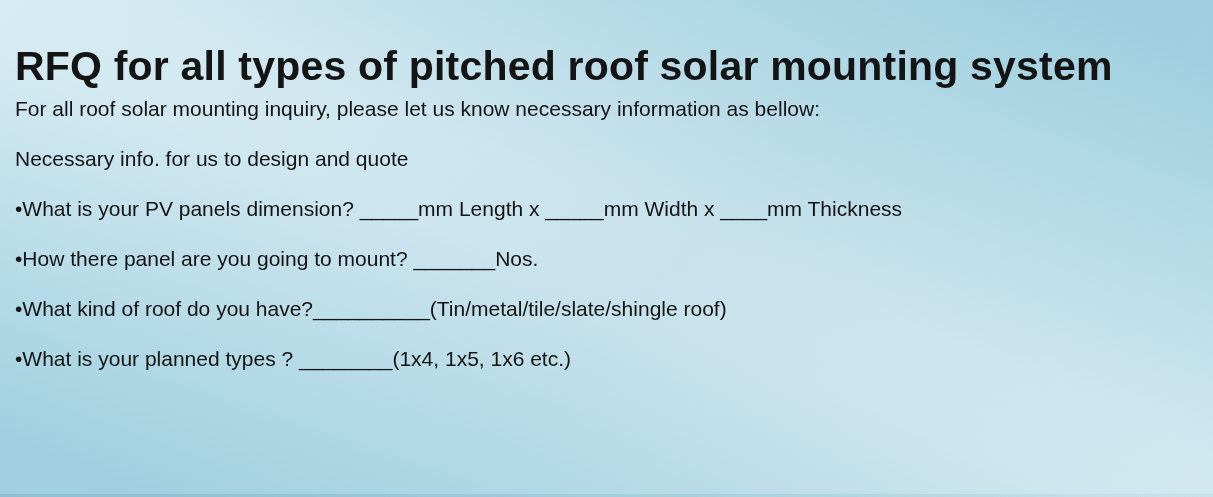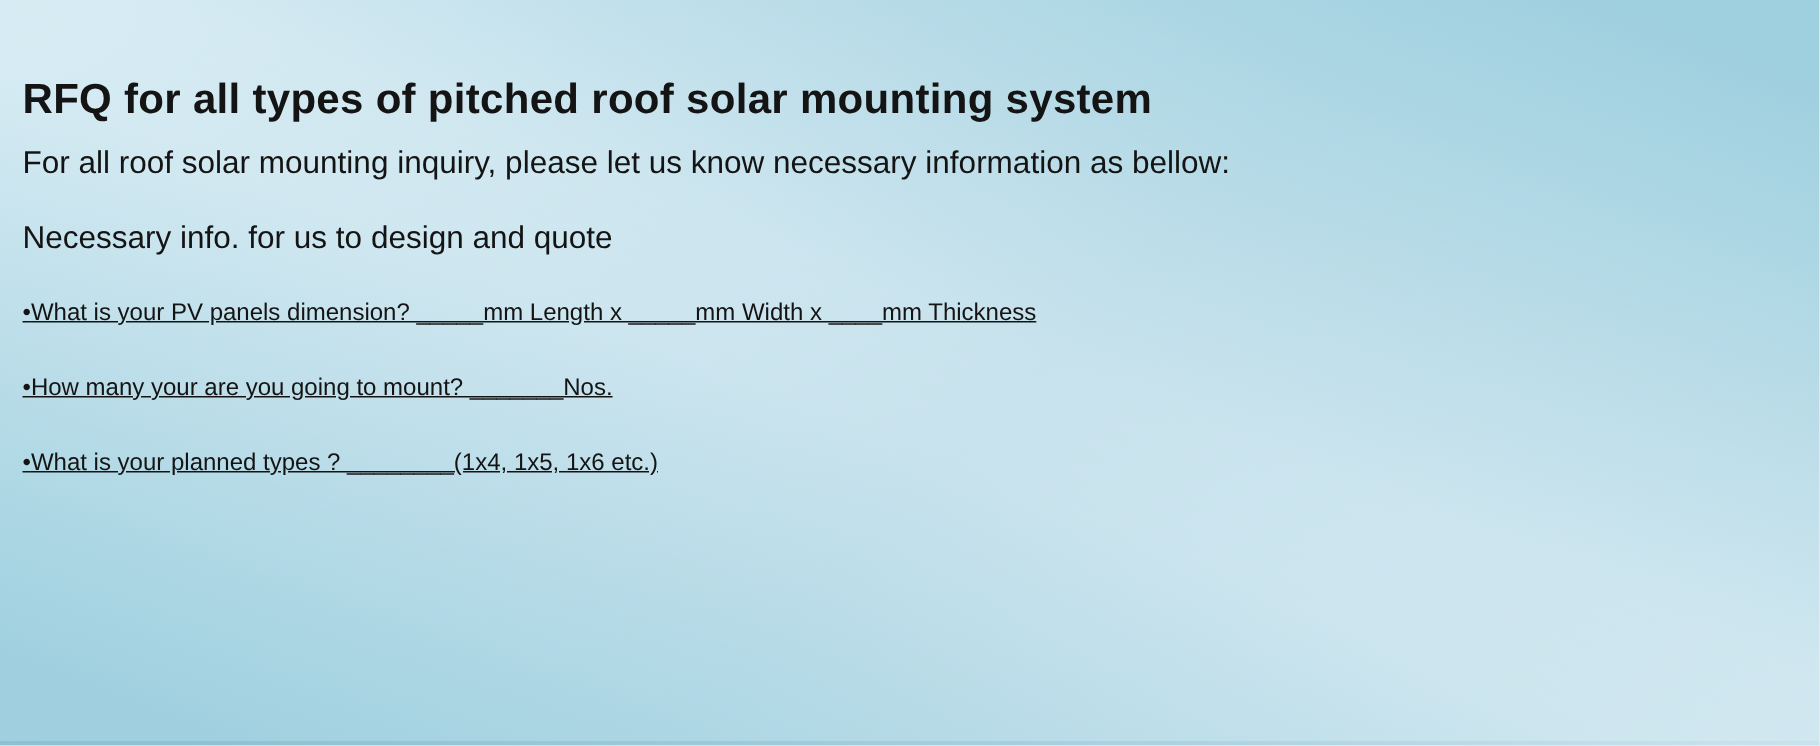--- a/index.html
+++ b/index.html
@@ -23,43 +23,42 @@
     background-image:
       linear-gradient(to top right,  rgba(155,206,222,0) 45%, rgba(155,206,222,0.92) 94%),
       linear-gradient(to bottom left, rgba(155,206,222,0) 45%, rgba(155,206,222,0.92) 94%),
       linear-gradient(135deg, #e4f2f8 0%, #d2e7f0 55%, #dcedf4 100%);
   }
   .content {
     padding: 46px 10px 0 15px;
   }
   .title {
     margin: 0 0 10px 0;
-    font-size: 28px;
+    font-size: 41px;
     line-height: 40px;
     font-weight: bold;
     letter-spacing: 0.2px;
     white-space: nowrap;
   }
   .line {
     margin: 0 0 25px 0;
     font-size: 21px;
     line-height: 25px;
     white-space: nowrap;
   }
   .question-list {
     margin: 0;
     padding: 0;
     list-style: none;
   }
   .question-list li {
     margin: 0 0 25px 0;
-    font-size: 16px;
+    font-size: 21px;
     line-height: 25px;
     white-space: nowrap;
-    text-decoration: underline;
   }
   .bullet {
     display: inline;
   }
   .bottom-edge {
     position: absolute;
     left: 0;
     right: 0;
     bottom: 0;
     height: 3px;
@@ -76,21 +75,24 @@
 
     <p class="line">For all roof solar mounting inquiry, please let us know necessary information as bellow:</p>
 
     <p class="line">Necessary info. for us to design and quote</p>
 
     <ul class="question-list">
       <li>
         <span class="bullet">•</span><span>What is your PV panels dimension? _____mm Length x _____mm Width x ____mm Thickness</span>
       </li>
       <li>
-        <span class="bullet">•</span><span>How many your are you going to mount? _______Nos.</span>
+        <span class="bullet">•</span><span>How there panel are you going to mount? _______Nos.</span>
+      </li>
+      <li>
+        <span class="bullet">•</span><span>What kind of roof do you have?__________(Tin/metal/tile/slate/shingle roof)</span>
       </li>
       <li>
         <span class="bullet">•</span><span>What is your planned types ? ________(1x4, 1x5, 1x6 etc.)</span>
       </li>
     </ul>
 
   </div>
   <div class="bottom-edge"></div>
 </div>
 

